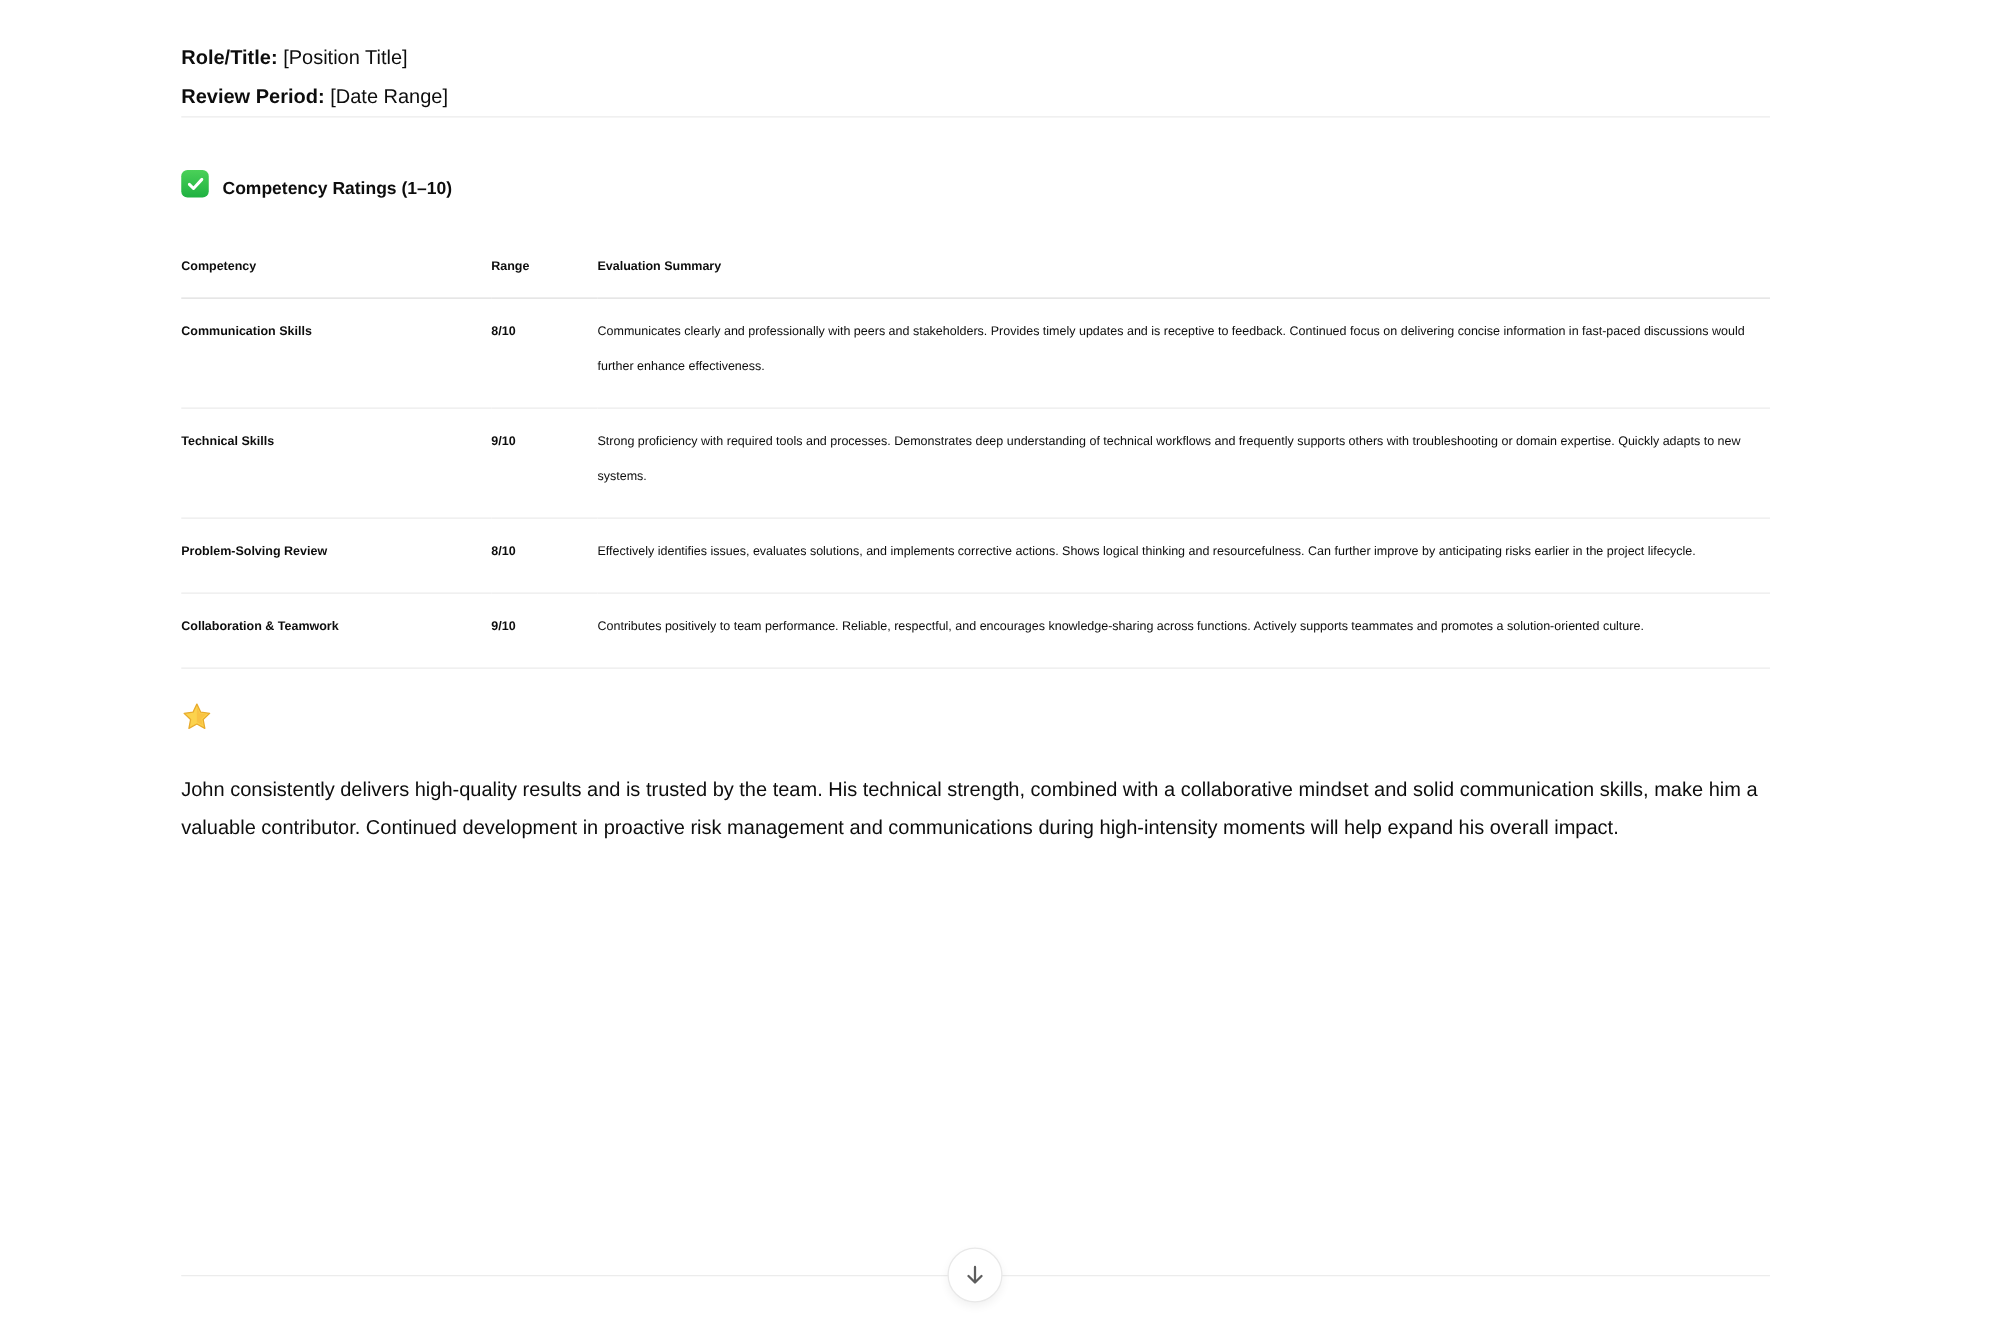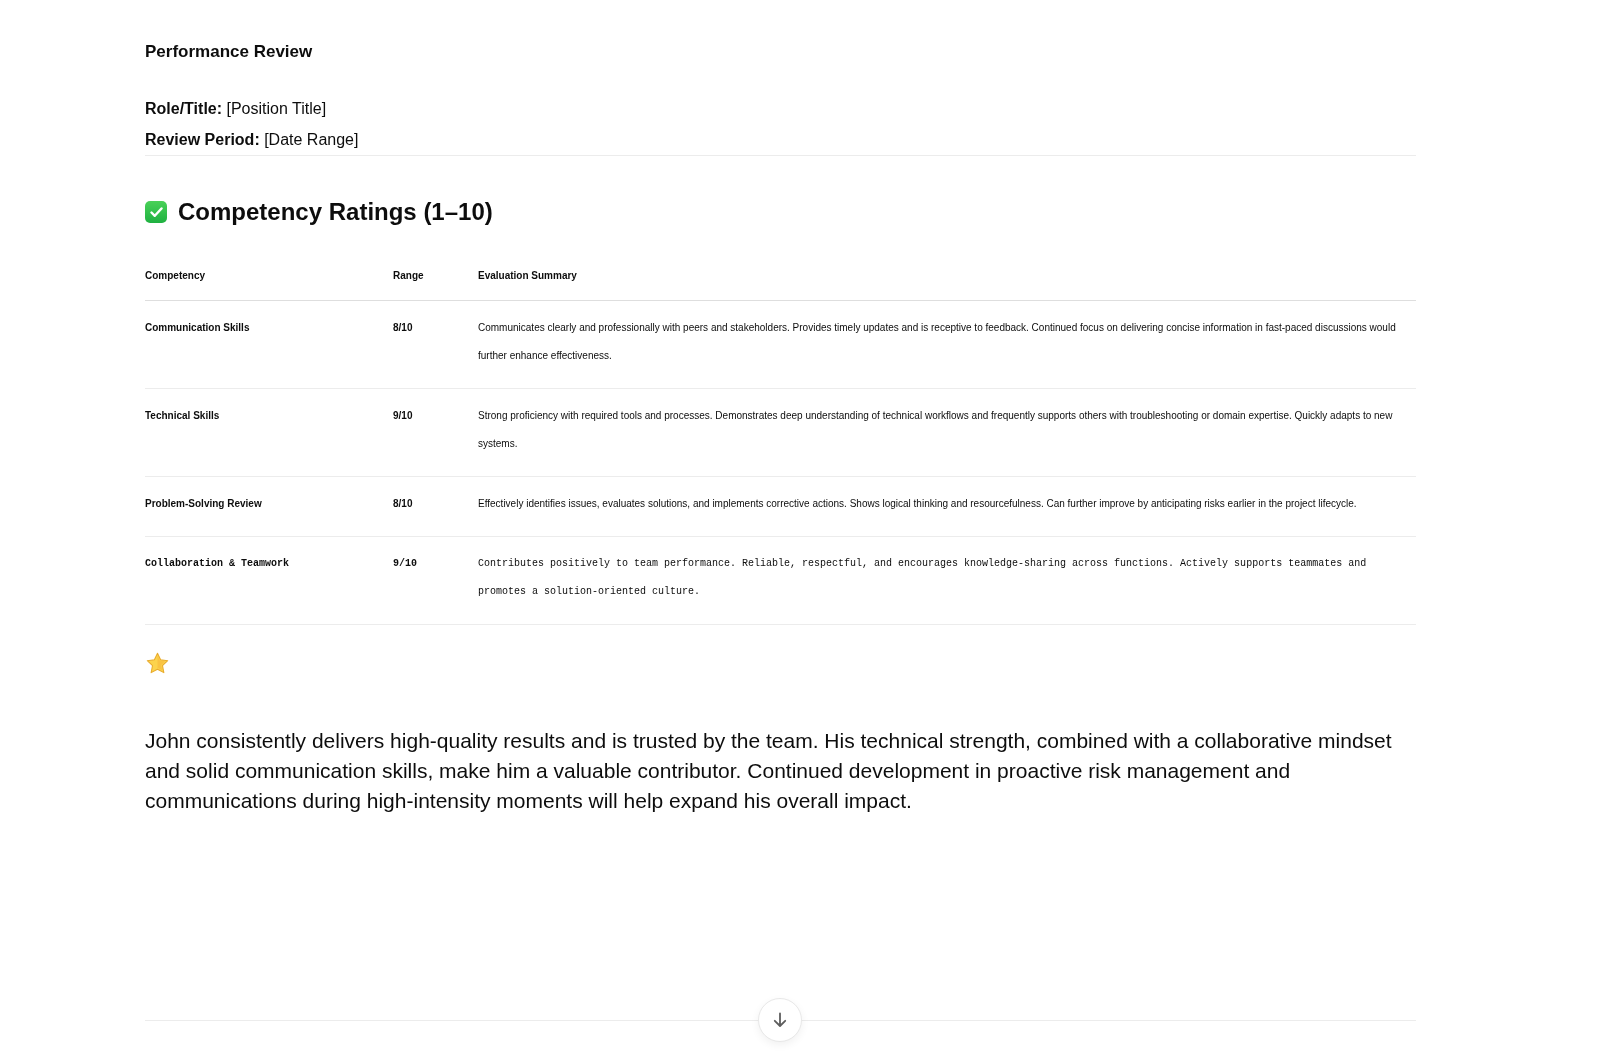--- a/index.html
+++ b/index.html
@@ -27,24 +27,24 @@
   .info .lbl { font-weight: 700; }
   hr.divider {
     border: none;
     border-top: 1px solid #ececec;
     margin: 0;
   }
   .hr1 { margin-top: 36px; }
   .hr2 { margin-top: 42px; }
   .section-heading {
     display: flex;
-    align-items: center;
+    align-items: flex-start;
     gap: 11px;
     margin: 42px 0 0 0;
-    font-size: 24px;
+    font-size: 14px;
     font-weight: 700;
     line-height: 28px;
   }
   .section-heading.second { margin-top: 26px; }
   
   .check-emoji {
     width: 22px; height: 22px;
     border-radius: 5px;
     background: linear-gradient(180deg, #4ad158 0%, #1fb141 100%);
     display: inline-flex;
@@ -69,28 +69,28 @@
     padding: 14px 16px 14px 0;
     border-bottom: 1px solid #dedede;
     line-height: 20px;
   }
   table.ratings td {
     vertical-align: top;
     padding: 13px 16px 18px 0;
     border-bottom: 1px solid #ececec;
     line-height: 28px;
   }
-  table.ratings tr:last-child td { border-bottom: none; font-family: Liberation Mono, monospace; }
+  table.ratings tr:last-child td { border-bottom: none; }
   .col-competency { width: 248px; }
   .col-rating { width: 85px; }
   td.cell-competency, td.cell-rating { font-weight: 700; margin-left: 48px; }
 
   .overall-text {
-    margin: 50px 0 0 0;
-    font-size: 21px;
+    margin: 32px 0 0 0;
+    font-size: 16px;
     line-height: 30px;
   }
 
   .bottom-rule {
     position: absolute;
     left: 145px; top: 1020px;
     width: 1271px;
     border: none;
     border-top: 1px solid #ececec;
     margin: 0;
@@ -109,21 +109,20 @@
     cursor: pointer;
     padding: 0;
   }
   .scroll-down-btn svg { display: block; }
 </style>
 </head>
 <body>
 
 <div class="doc">
 
-  <h3 class="title">Performance Review</h3>
 
   <div class="info">
     <p><span class="lbl">Role/Title:</span> <span>[Position Title]</span></p>
     <p><span class="lbl">Review Period:</span> <span>[Date Range]</span></p>
   </div>
 
   <hr class="divider hr1">
 
   <h2 class="section-heading">
     <span class="check-emoji">

